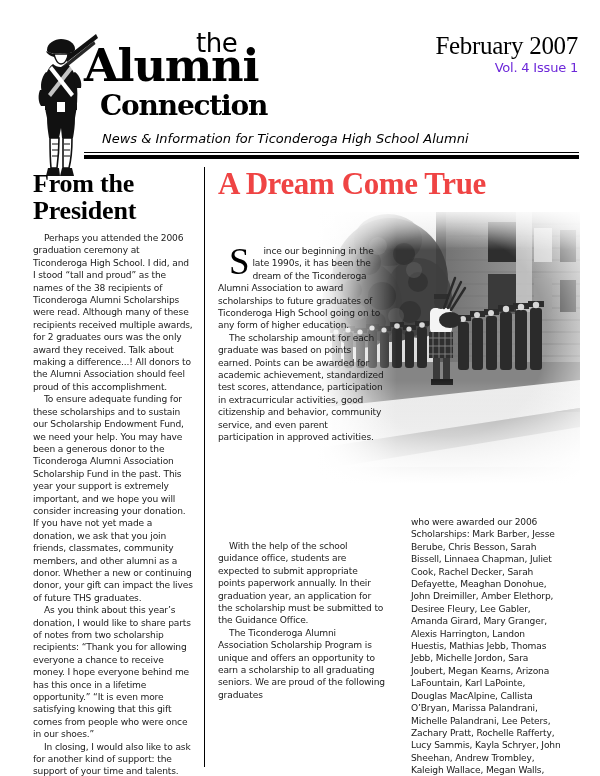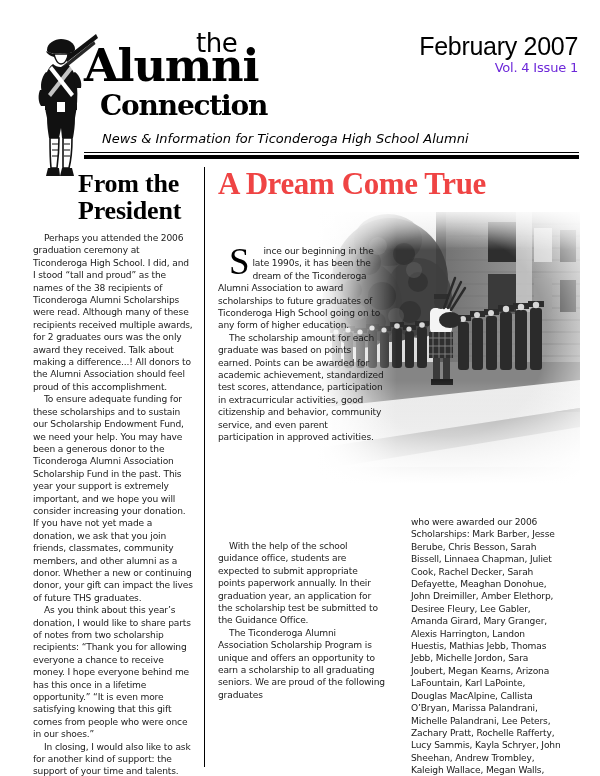--- a/index.html
+++ b/index.html
@@ -48,21 +48,21 @@
   .t-tag{
     font-family:"DejaVu Sans", sans-serif;
     font-style:italic;
     font-size:13px;line-height:15px;
     margin-left:18px;margin-top:3px;
     color:#000;
   }
 
   .issue-block{position:absolute;right:22px;top:32px;text-align:right;}
   .issue-date{
-    font-family:Liberation Sans, sans-serif;
+    font-family:Liberation Serif, serif;
     font-size:25px;line-height:28px;font-weight:400;
     letter-spacing:-0.3px;color:#000;
   }
   .issue-vol{
     font-family:"DejaVu Sans", sans-serif;
     font-size:13px;line-height:16px;color:#6d28d9;
     letter-spacing:-0.2px;
   }
 
   .rule-main{
@@ -84,21 +84,20 @@
     position:absolute;left:33px;top:170px;width:160px;
   }
   .hd-serif{
     font-family:"Liberation Serif", serif;
     font-weight:700;
     color:#000;
   }
   .hd-president{
     font-size:26px;line-height:27px;letter-spacing:-0.2px;
     margin-bottom:8px;
-    margin-left:45px;
   }
   .body-txt{
     font-family:"DejaVu Sans", sans-serif;
     font-size:9.1px;
     line-height:12.4px;
     text-align:left;
     color:#1a1a1a;
     letter-spacing:-0.15px;
   }
   .body-txt p{margin:0;text-indent:11px;}
@@ -401,21 +400,21 @@
       <rect x="0" y="0" width="262" height="272" fill="url(#fadeT)"></rect>
     </svg>
   </div>
 
   <div class="article">
     <p><span class="dropcap">S</span><span>ince our beginning in the late 1990s, it has been the dream of the Ticonderoga Alumni Association to award scholarships to future graduates of Ticonderoga High School going on to any form of higher education.</span></p>
     <p>The scholarship amount for each graduate was based on points earned. Points can be awarded for academic achievement, standardized test scores, attendance, participation in extracurricular activities, good citizenship and behavior, community service, and even parent participation in approved activities.</p>
   </div>
 
   <div class="article-lower">
-    <p>With the help of the school guidance office, students are expected to submit appropriate points paperwork annually. In their graduation year, an application for the scholarship test be submitted to the Guidance Office.</p>
+    <p>With the help of the school guidance office, students are expected to submit appropriate points paperwork annually. In their graduation year, an application for the scholarship must be submitted to the Guidance Office.</p>
     <p>The Ticonderoga Alumni Association Scholarship Program is unique and offers an opportunity to earn a scholarship to all graduating seniors. We are proud of the following graduates</p>
   </div>
 
   <div class="col3">
     <p><span>who were awarded our 2006 Scholarships: </span><span>Mark Barber, Jesse Berube, Chris Besson, Sarah Bissell, Linnaea Chapman, Juliet Cook, Rachel Decker, Sarah Defayette, Meaghan Donohue, John Dreimiller, Amber Elethorp, Desiree Fleury, Lee Gabler, Amanda Girard, Mary Granger, Alexis Harrington, Landon Huestis, Mathias Jebb, Thomas Jebb, Michelle Jordon, Sara Joubert, Megan Kearns, Arizona LaFountain, Karl LaPointe, Douglas MacAlpine, Callista O’Bryan, Marissa Palandrani, Michelle Palandrani, Lee Peters, Zachary Pratt, Rochelle Rafferty, Lucy Sammis, Kayla Schryer, John Sheehan, Andrew Trombley, Kaleigh Wallace, Megan Walls, Karalin Weilacher</span></p>
   </div>
 
 </div>
 
 </body></html>

